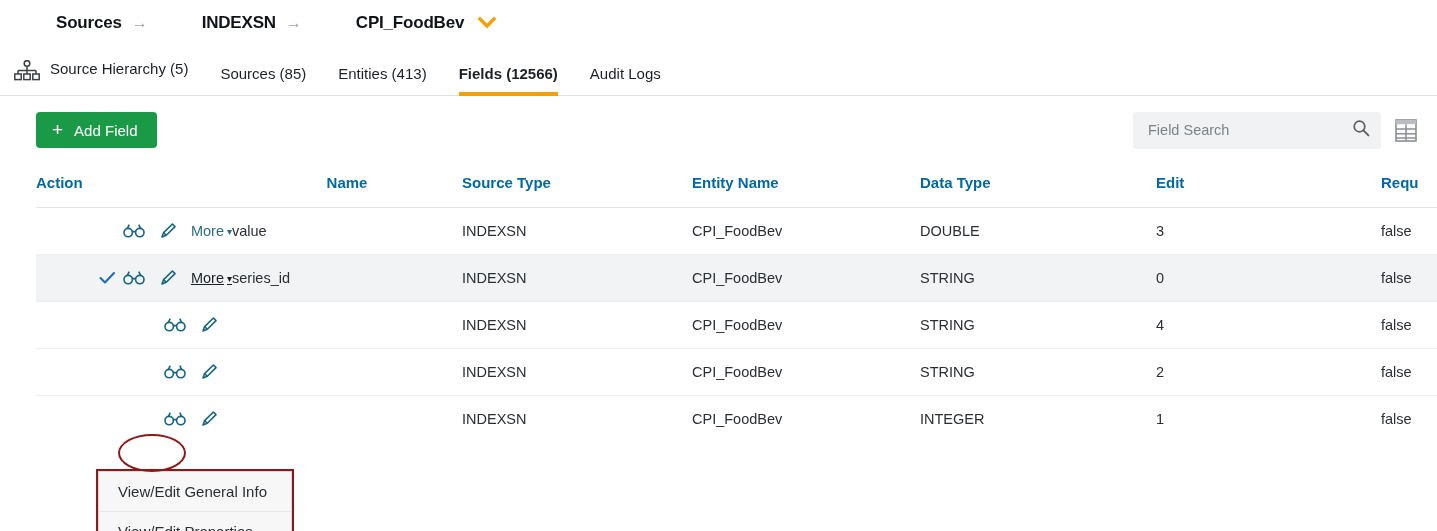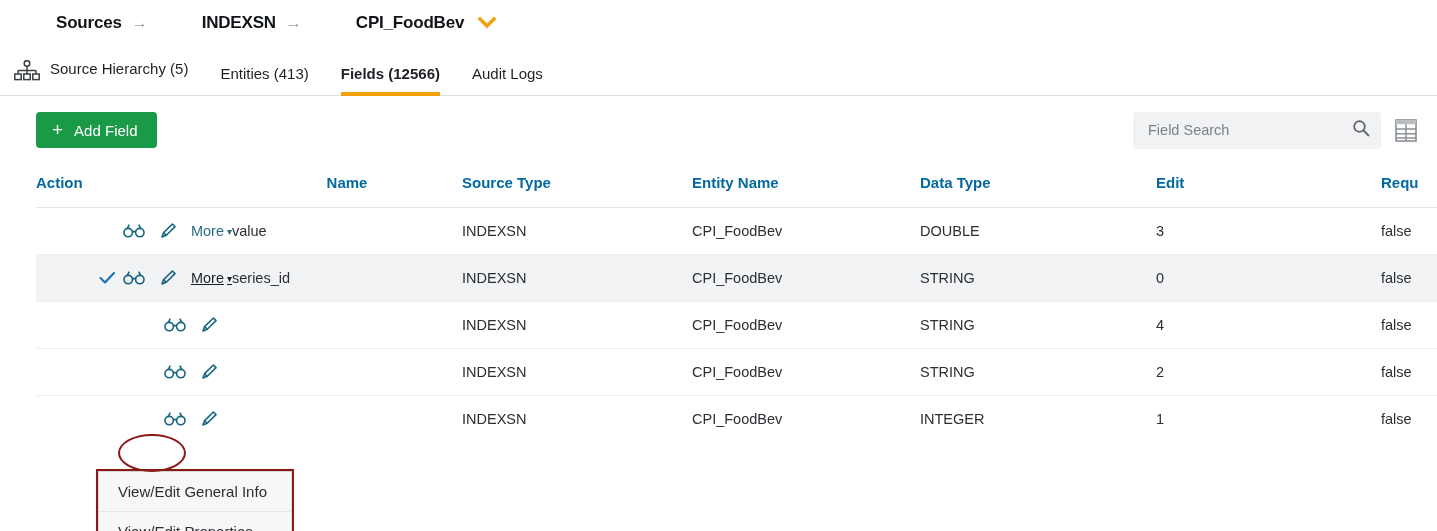--- a/index.html
+++ b/index.html
@@ -222,20 +222,23 @@
     <span class="hier-icon">
       <svg width="26" height="22" viewBox="0 0 26 22">
         <circle cx="13" cy="3.5" r="2.8" fill="none" stroke="#3c4145" stroke-width="1.5"></circle>
         <path d="M13 6.4 L13 10.5 M4 10.5 L22 10.5 M4 10.5 L4 14 M13 10.5 L13 14 M22 10.5 L22 14" fill="none" stroke="#3c4145" stroke-width="1.5"></path>
         <rect x="0.8" y="14" width="6.4" height="5.6" fill="none" stroke="#3c4145" stroke-width="1.5"></rect>
         <rect x="9.8" y="14" width="6.4" height="5.6" fill="none" stroke="#3c4145" stroke-width="1.5"></rect>
         <rect x="18.8" y="14" width="6.4" height="5.6" fill="none" stroke="#3c4145" stroke-width="1.5"></rect>
       </svg>
     </span>
     <span>Source Hierarchy (5)</span>
+  </div>
+  <div class="tab">
+    <span>Sources (85)</span>
   </div>
   <div class="tab">
     <span>Entities (413)</span>
   </div>
   <div class="tab active">
     <span>Fields (12566)</span>
   </div>
   <div class="tab">
     <span>Audit Logs</span>
   </div>

